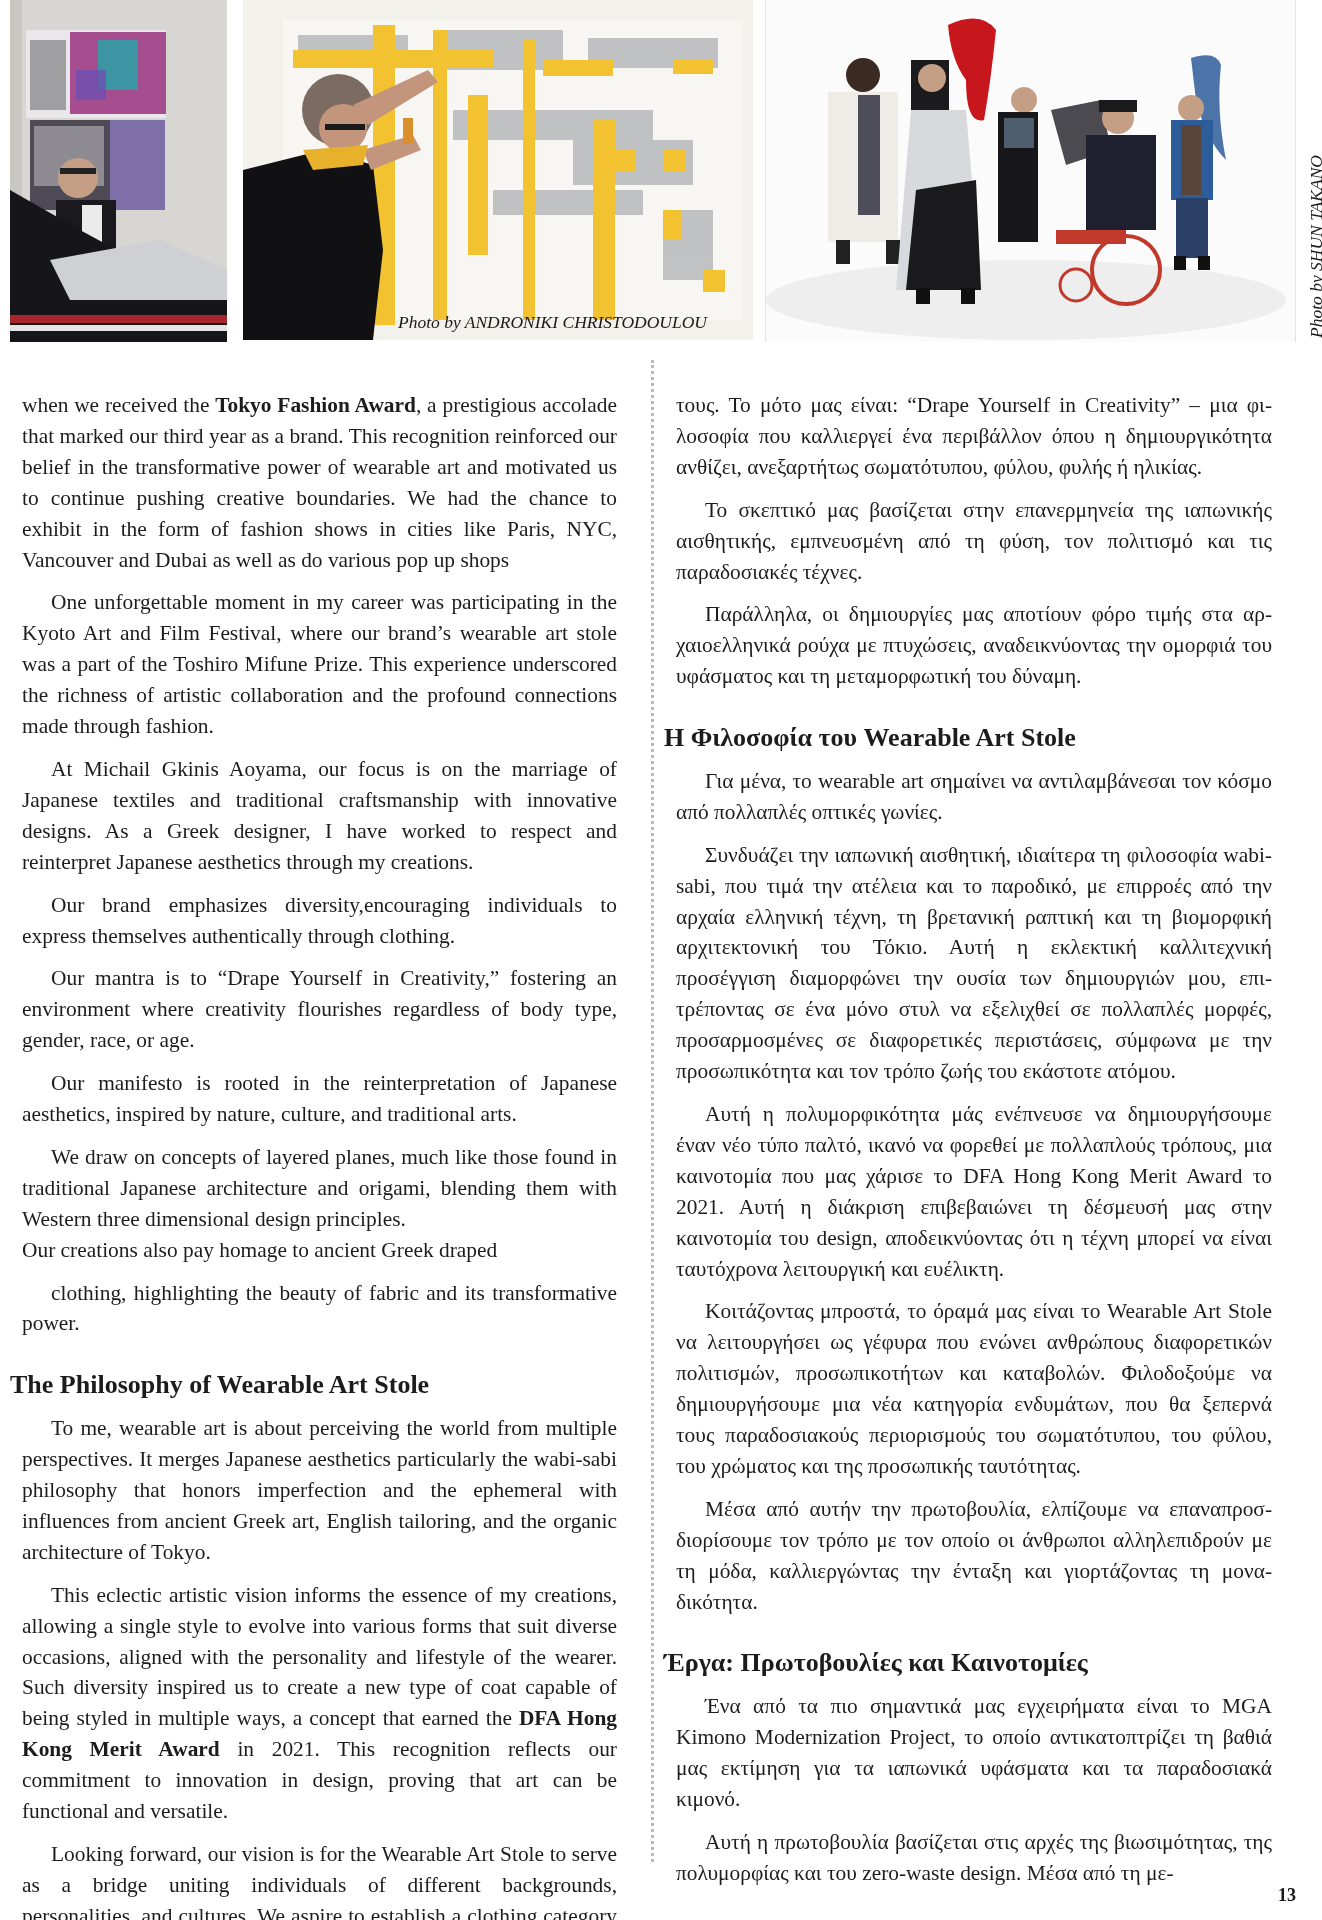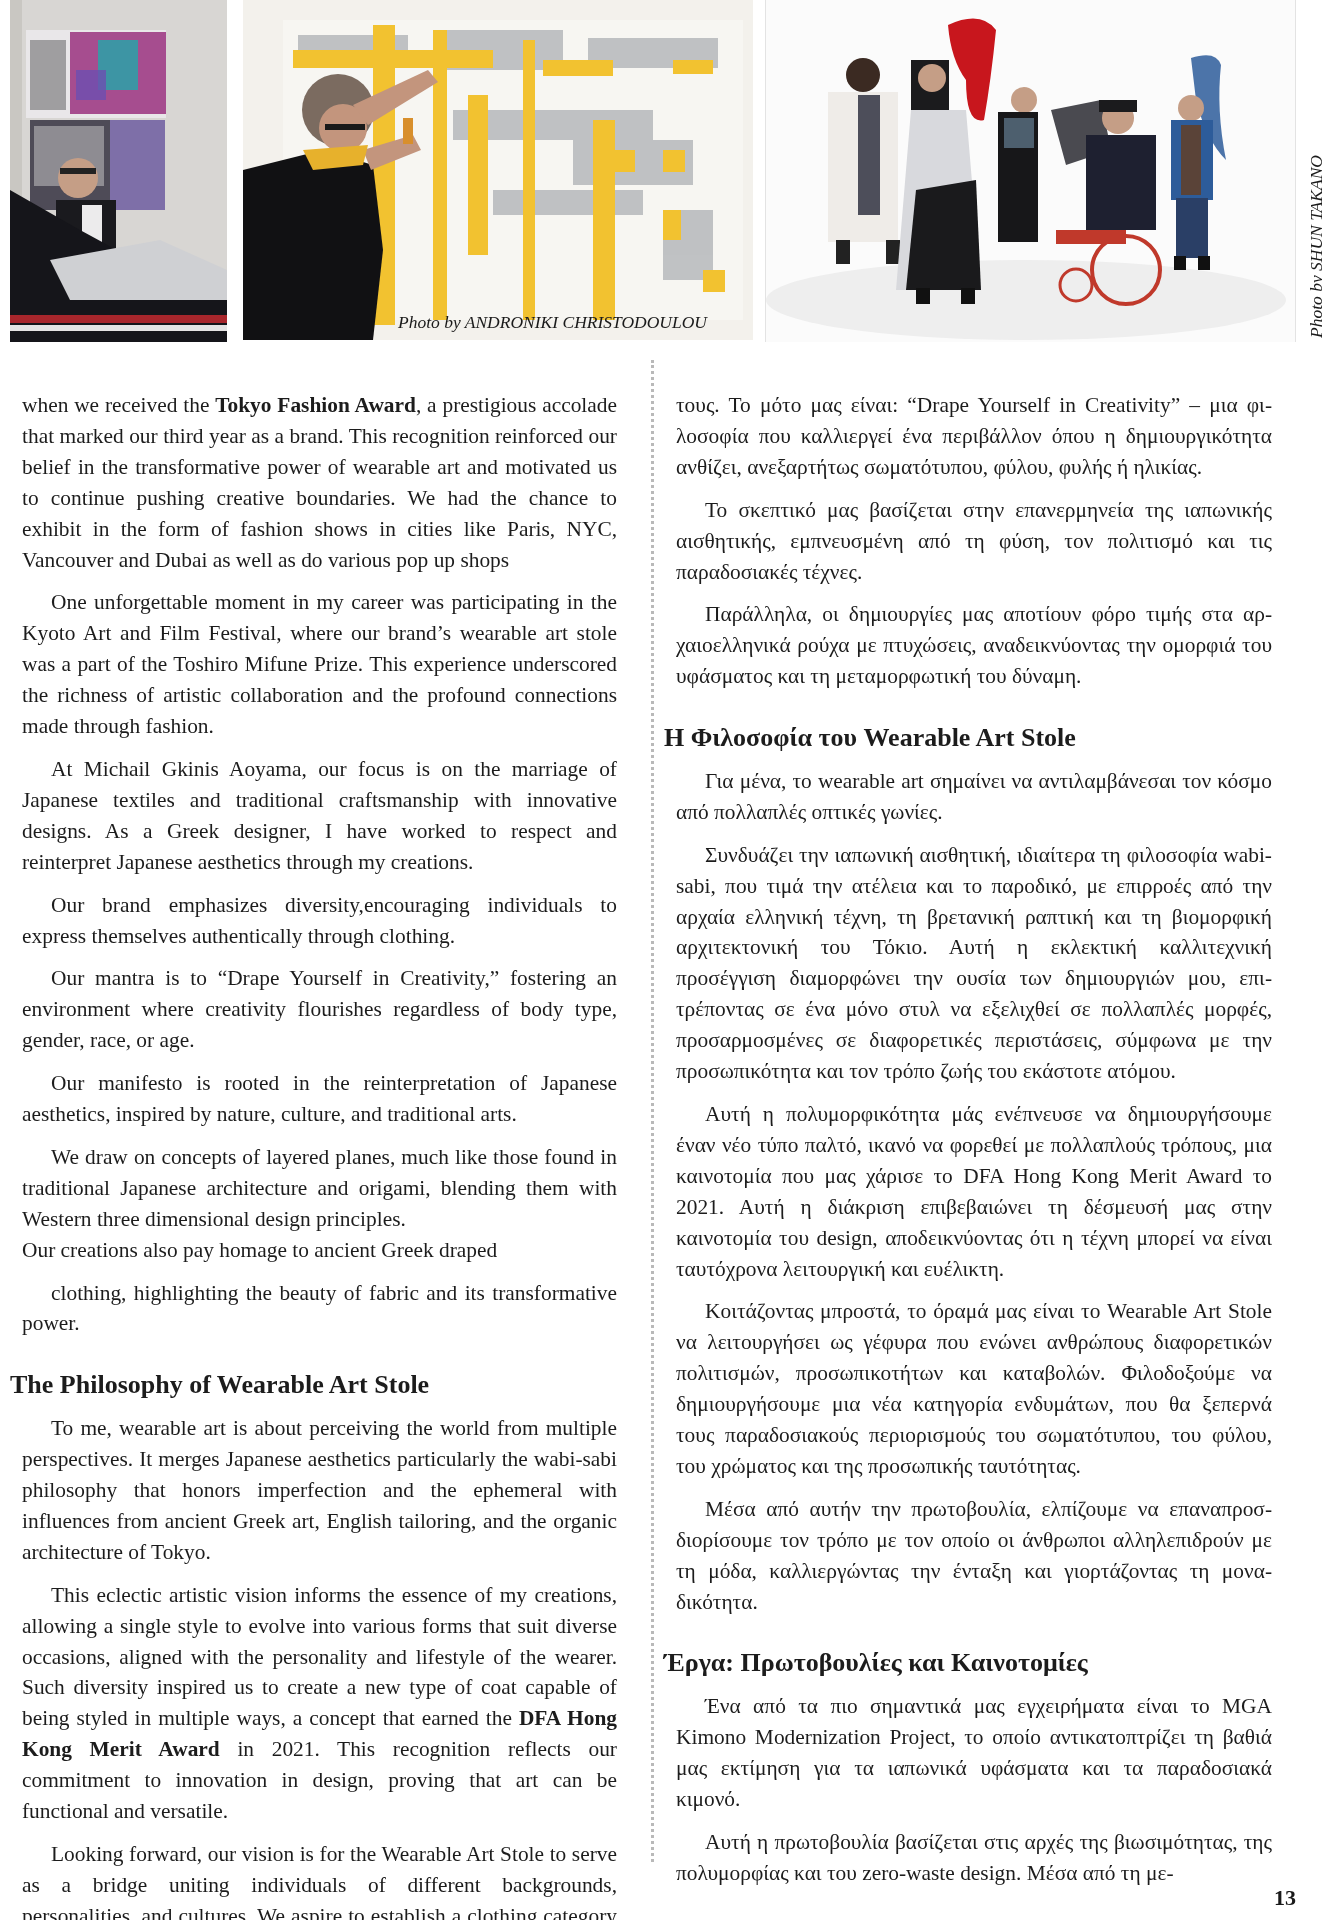--- a/index.html
+++ b/index.html
@@ -33,21 +33,21 @@
     .column h2 {
       margin: 30.9px 0 0 0; font-size: 26px; line-height: 30.9px; font-weight: bold;
     }
     .column b { font-weight: bold; }
     #column-rule {
       position: absolute; left: 651px; top: 360px; height: 1502px; width: 0;
       border-left: 3px dotted #b9b9b9;
     }
     #page-number {
       position: absolute; right: 26px; top: 1885px;
-      font-size: 22px; font-weight: bold; color: #1a1a1a;
+      font-size: 18px; font-weight: bold; color: #1a1a1a;
     }
   </style>
 </head>
 <body>
 
 <div class="photo" id="photo-studio">
   <svg viewBox="0 0 217 342" preserveAspectRatio="none">
     <rect width="217" height="342" fill="#d8d6d3"></rect>
     <rect x="0" y="0" width="12" height="342" fill="#c9c7c2"></rect>
     <rect x="16" y="30" width="140" height="88" fill="#e9e7e9"></rect>

